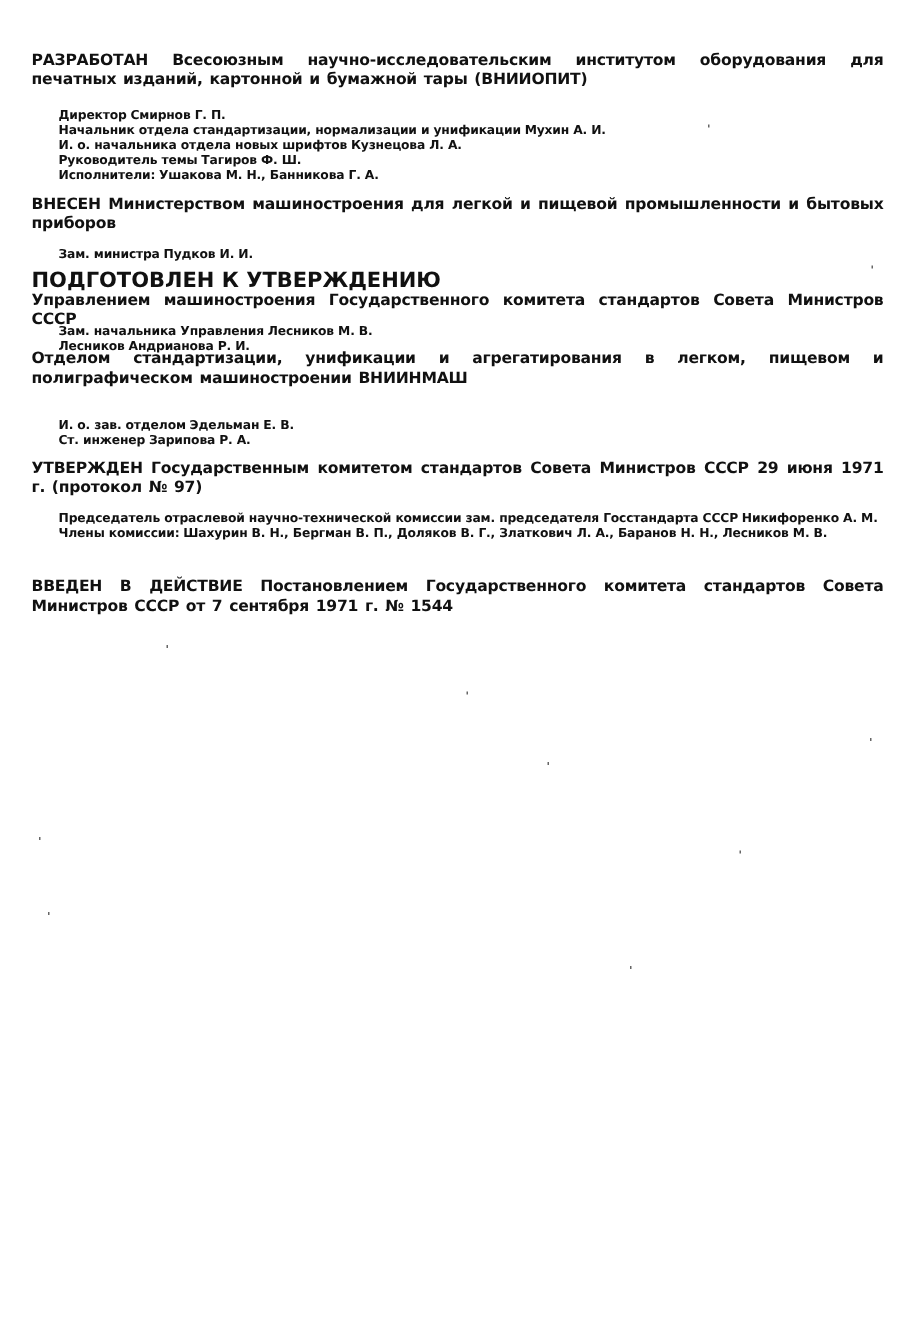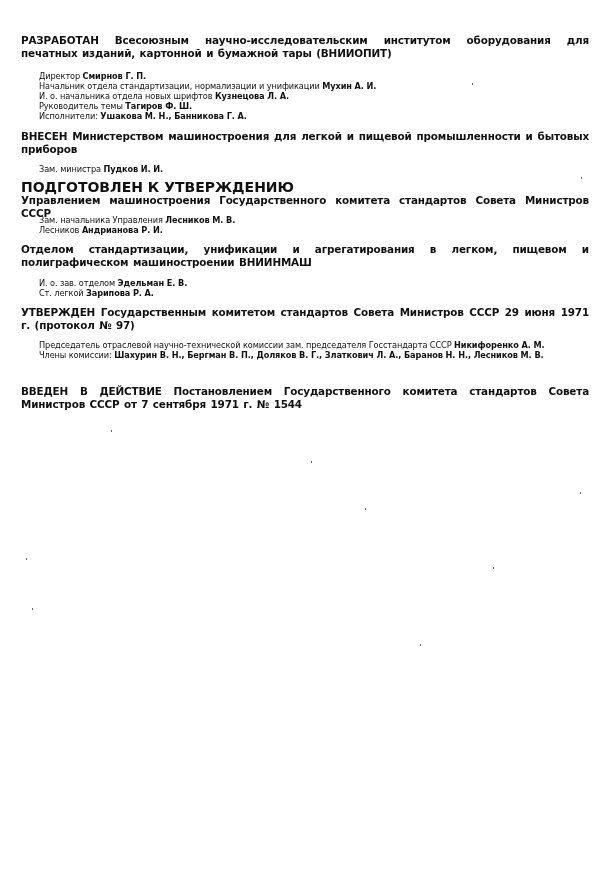--- a/index.html
+++ b/index.html
@@ -12,21 +12,21 @@
       position: absolute; left: 0; width: 568px;
       font-size: 10.4px; font-weight: bold; line-height: 13px;
       text-align: justify; letter-spacing: -0.15px; word-spacing: 1px;
     }
     .para .kw { font-weight: bold; }
     .block {
       position: absolute; left: 18px; width: 550px;
       font-size: 8.2px; line-height: 10px; letter-spacing: -0.1px;
     }
     .block .line { white-space: nowrap; }
-    .block .role { font-weight: normal; }
+    .block .role { font-weight: bold; }
     .block .name { font-weight: bold; text-align: right; }
     .heading-plain { position: absolute; left: 0; font-size: 14px; font-weight: bold; line-height: 13px; }
     .speck { position: absolute; width: 1px; height: 2px; background: #666; }
   </style>
 </head>
 <body>
 
 <div class="page">
 
   <div class="para" style="top:34px;">
@@ -51,26 +51,26 @@
 
   <div class="heading-plain" style="top:181px;">ПОДГОТОВЛЕН К УТВЕРЖДЕНИЮ</div>
   <div class="para" style="top:194px;">
     <span>Управлением машиностроения Государственного комитета стандартов Совета Министров СССР</span>
   </div>
   <div class="block" style="top:215px;">
     <div class="line"><span class="role">Зам. начальника Управления</span> <span class="name">Лесников М. В.</span></div>
     <div class="line"><span class="role">Лесников</span> <span class="name">Андрианова Р. И.</span></div>
   </div>
 
-  <div class="para" style="top:243px;">
+  <div class="para" style="top:233px;">
     <span>Отделом стандартизации, унификации и агрегатирования в легком, пищевом и полиграфическом машиностроении ВНИИНМАШ</span>
   </div>
   <div class="block" style="top:278px;">
     <div class="line"><span class="role">И. о. зав. отделом</span> <span class="name">Эдельман Е. В.</span></div>
-    <div class="line"><span class="role">Ст. легкой</span> <span class="name">Зарипова Р. А.</span></div>
+    <div class="line"><span class="role">Ст. инженер</span> <span class="name">Зарипова Р. А.</span></div>
   </div>
 
   <div class="para" style="top:306px;">
     <span class="kw">УТВЕРЖДЕН</span>
     <span>Государственным комитетом стандартов Совета Министров СССР 29 июня 1971 г. (протокол № 97)</span>
   </div>
   <div class="block" style="top:340px;">
     <div class="line"><span class="role">Председатель отраслевой научно-технической комиссии зам. председателя Госстандарта СССР</span> <span class="name">Никифоренко А. М.</span></div>
     <div class="line"><span class="role">Члены комиссии:</span> <span class="name">Шахурин В. Н., Бергман В. П., Доляков В. Г., Златкович Л. А., Баранов Н. Н., Лесников М. В.</span></div>
   </div>

